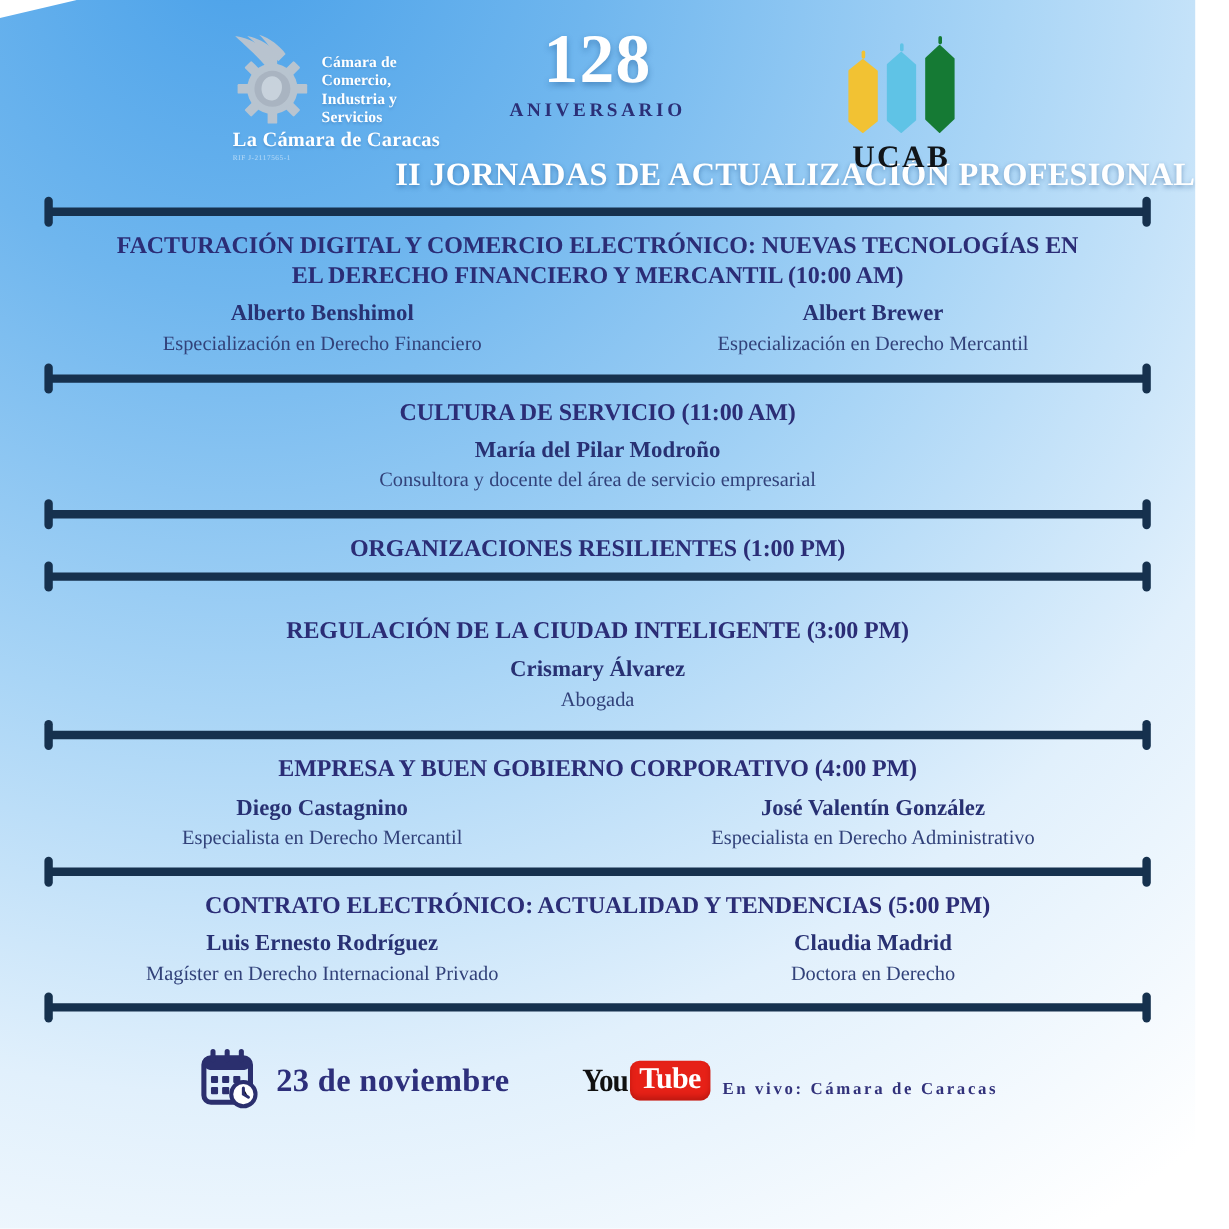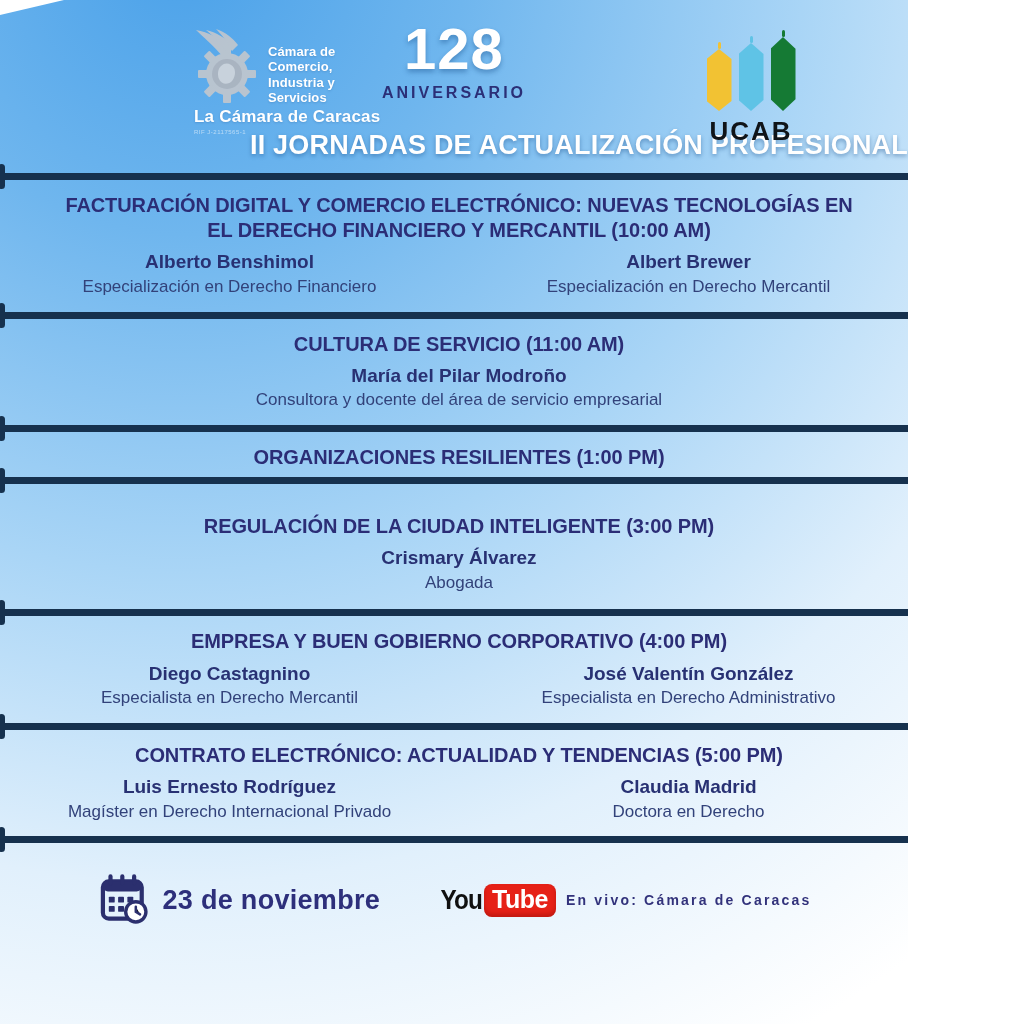--- a/index.html
+++ b/index.html
@@ -1,22 +1,23 @@
 <!DOCTYPE html>
 <html><head>
 <meta charset="utf-8">
 <style>
   * { margin:0; padding:0; box-sizing:border-box; }
   html,body { width:1024px; height:1024px; }
   body { font-family:"Liberation Sans", sans-serif; }
 
   .poster{
-    position:relative; width:908px; height:1024px; overflow:hidden;
+    position:relative; width:996px; height:1024px; overflow:hidden;
     background:
       radial-gradient(circle at 20% -5%, #4aa1e9 0%, #6fb6ee 22%, #a9d5f6 48%, #e1f0fc 72%, #ffffff 96%);
+    font-family: Liberation Serif, serif;
   }
   .corner-cut{ position:absolute; top:0; left:0; width:64px; height:15px;
     background:#fff; clip-path:polygon(0 0,100% 0,0 100%); }
 
   
   .header{ position:relative; height:126px; }
 
   .brand{ position:absolute; left:194px; top:28px; width:190px; }
   .brand-top{ display:flex; align-items:flex-start; }
   .emblem{ width:66px; height:76px; flex:0 0 66px; opacity:.9; }
@@ -58,21 +59,21 @@
   .session.loose .speakers{ margin-bottom:16px; }
   .speakers .speaker{ flex:1; text-align:center; }
   .speaker-name{ font-size:19px; font-weight:800; color:#283173; line-height:1.25; }
   .speaker-role{ margin-top:3px; font-size:17px; color:#32427a; line-height:1.2; }
 
   
   .footer{ display:flex; justify-content:center; align-items:center; gap:56px; padding-top:18px; }
   .date-group{ display:flex; align-items:center; gap:12px; }
   .cal-icon{ width:54px; height:54px; }
   .date-text{ font-size:27px; font-weight:800; color:#2d2f7b; letter-spacing:.3px; }
-  .live-group{ display:flex; align-items:center; gap:10px; }
+  .live-group{ display:flex; align-items:flex-end; gap:10px; }
   .yt{ display:flex; align-items:center; gap:2px; }
   .yt-you{ font-size:27px; font-weight:800; color:#101010; letter-spacing:-1px;
     transform:scaleX(.9); transform-origin:right; }
   .yt-tube{ font-size:25px; font-weight:800; color:#fff; background:#e62117;
     border-radius:8px; padding:3px 8px 5px; line-height:1; letter-spacing:-.5px;
     box-shadow:inset 0 -3px 4px rgba(120,10,5,.35); }
   .live-text{ font-size:14px; font-weight:800; color:#32327b; letter-spacing:2.2px; }
 </style>
 </head>
 <body>

